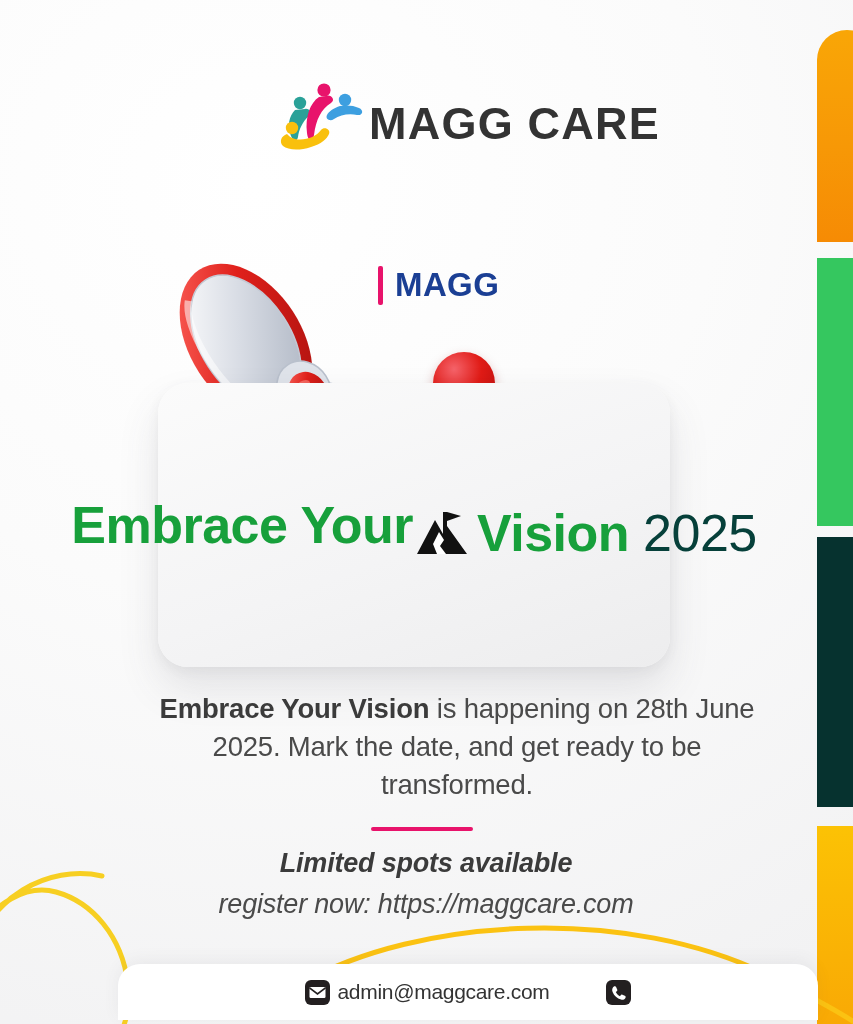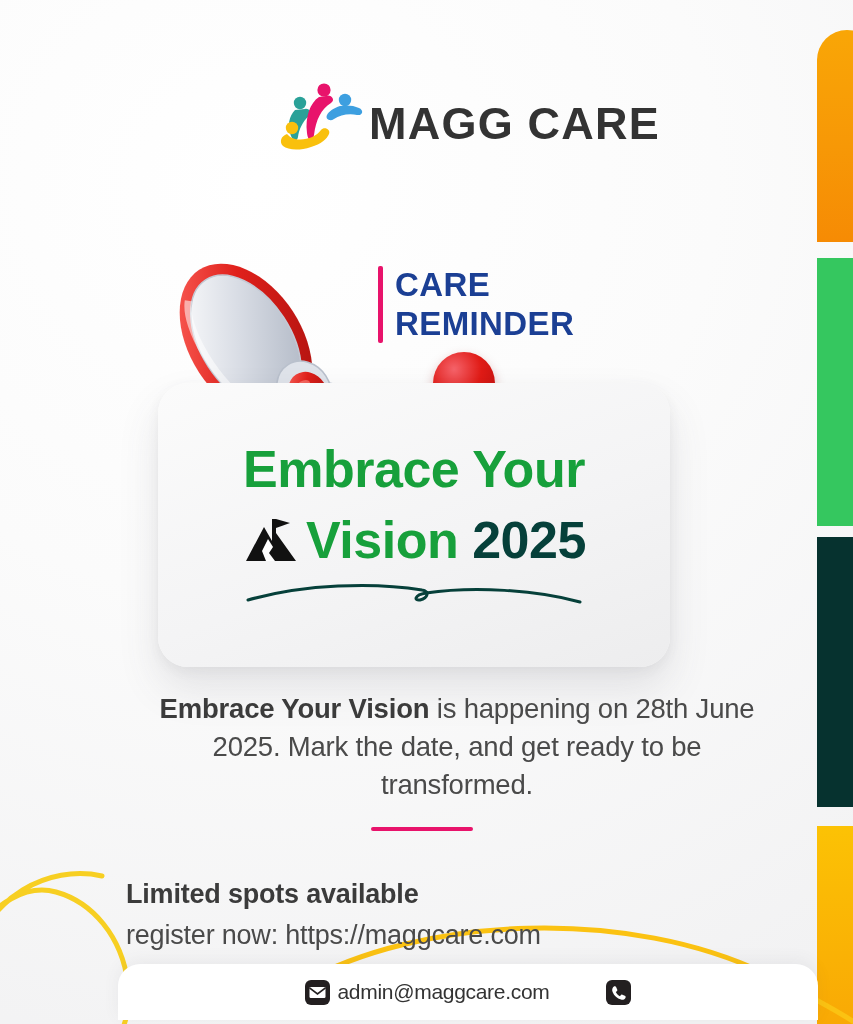--- a/index.html
+++ b/index.html
@@ -143,21 +143,21 @@
     left: 158px;
     top: 383px;
     width: 512px;
     height: 284px;
     background: linear-gradient(160deg, #fbfbfb 0%, #f4f4f5 55%, #ededee 100%);
     border-radius: 30px;
     box-shadow:
       0 22px 40px rgba(80,80,90,0.13),
       0 4px 12px rgba(80,80,90,0.07);
     display: flex;
-    flex-direction: column;
+    flex-direction: row;
     justify-content: center;
     align-items: center;
   }
   .headline-line1 {
     font-size: 52px;
     font-weight: bold;
     color: #17a03b;
     letter-spacing: -0.5px;
     line-height: 1.05;
     white-space: nowrap;
@@ -172,21 +172,21 @@
   .mountain-icon { width: 58px; height: 52px; flex: none; }
   .headline-vision {
     font-size: 52px;
     font-weight: bold;
     color: #17a03b;
     letter-spacing: -0.5px;
     line-height: 1.05;
   }
   .headline-year {
     font-size: 52px;
-    font-weight: bold;
+    font-weight: normal;
     color: #06403a;
     letter-spacing: -0.5px;
     line-height: 1.05;
     margin-left: 8px;
   }
   .headline-squiggle {
     width: 340px;
     height: 30px;
     margin-top: 10px;
   }
@@ -214,23 +214,24 @@
     width: 102px;
     height: 4px;
     background: #e8136b;
     border-radius: 2px;
   }
 
   
   .cta {
     position: absolute;
     left: 126px;
-    top: 879px;
+    top: 848px;
     width: 600px;
-    text-align: left;
+    text-align: center;
+    font-style: italic;
   }
   .cta-line1 {
     font-size: 27px;
     font-weight: bold;
     color: #3b3b3b;
     letter-spacing: -0.2px;
   }
   .cta-line2 {
     font-size: 27px;
     color: #4a4a4a;
@@ -337,22 +338,21 @@
 
     <ellipse cx="180" cy="143" rx="19" ry="22" transform="rotate(-33 180 143)" fill="url(#ringGrad)"></ellipse>
     <ellipse cx="175" cy="136" rx="8" ry="5" transform="rotate(-33 175 136)" fill="#ff8d86" opacity="0.6"></ellipse>
   </svg>
 
   <div class="red-ball"></div>
 
   <div class="event-reminder">
     <div class="er-bar"></div>
     <div class="er-text">
-      <span>CARE</span>
-      <span>REMINDER</span>
+      <span>MAGG</span>
     </div>
   </div>
 
   <div class="headline-card">
     <div class="headline-line1">Embrace Your</div>
     <div class="headline-line2">
       <svg class="mountain-icon" viewBox="0 0 58 52">
         <path d="M4 48 L 22 14 L 30 28 L 34 20 L 54 48 Z" fill="#111111"></path>
         <path d="M30 6 L 30 30 L 34 30 L 34 6 Z" fill="#111111"></path>
         <path d="M34 6 L 48 10 L 34 15 Z" fill="#111111"></path>

